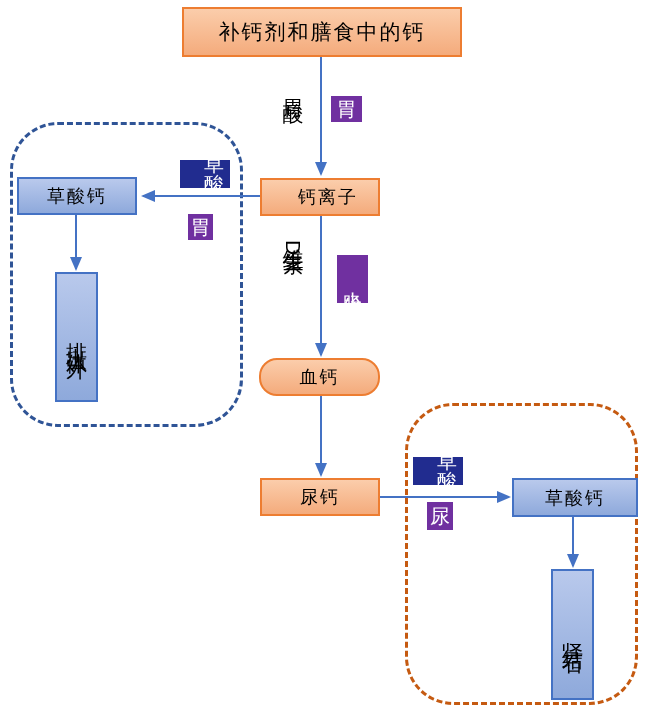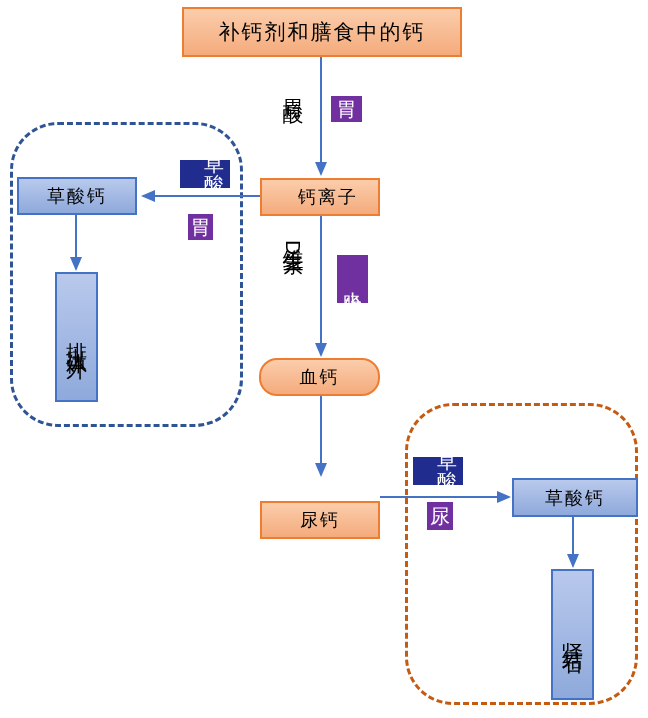--- a/index.html
+++ b/index.html
@@ -92,21 +92,21 @@
     <line x1="380" y1="497" x2="509" y2="497" marker-end="url(#ah)"></line>
     <line x1="573" y1="517" x2="573" y2="566" marker-end="url(#ah)"></line>
   </svg>
 
   <div class="node orange" style="left:182px;top:7px;width:280px;height:50px;font-size:21px;">补钙剂和膳食中的钙</div>
 
   <div class="node orange" style="left:260px;top:178px;width:120px;height:38px;padding-left:16px;">钙离子</div>
 
   <div class="node orange" style="left:259px;top:358px;width:121px;height:38px;border-radius:18px;">血钙</div>
 
-  <div class="node orange" style="left:260px;top:478px;width:120px;height:38px;margin-top:23px;">尿钙</div>
+  <div class="node orange" style="left:260px;top:478px;width:120px;height:38px;">尿钙</div>
 
   <div class="node blue" style="left:17px;top:177px;width:120px;height:38px;">草酸钙</div>
 
   <div class="node blue vertical" style="left:55px;top:272px;width:43px;height:130px;">排出体外</div>
 
   <div class="node blue" style="left:512px;top:478px;width:126px;height:39px;">草酸钙</div>
 
   <div class="node blue vertical" style="left:551px;top:569px;width:43px;height:131px;">肾结石</div>
 
   <div class="vlabel" style="left:283px;top:83px;">胃酸</div>

